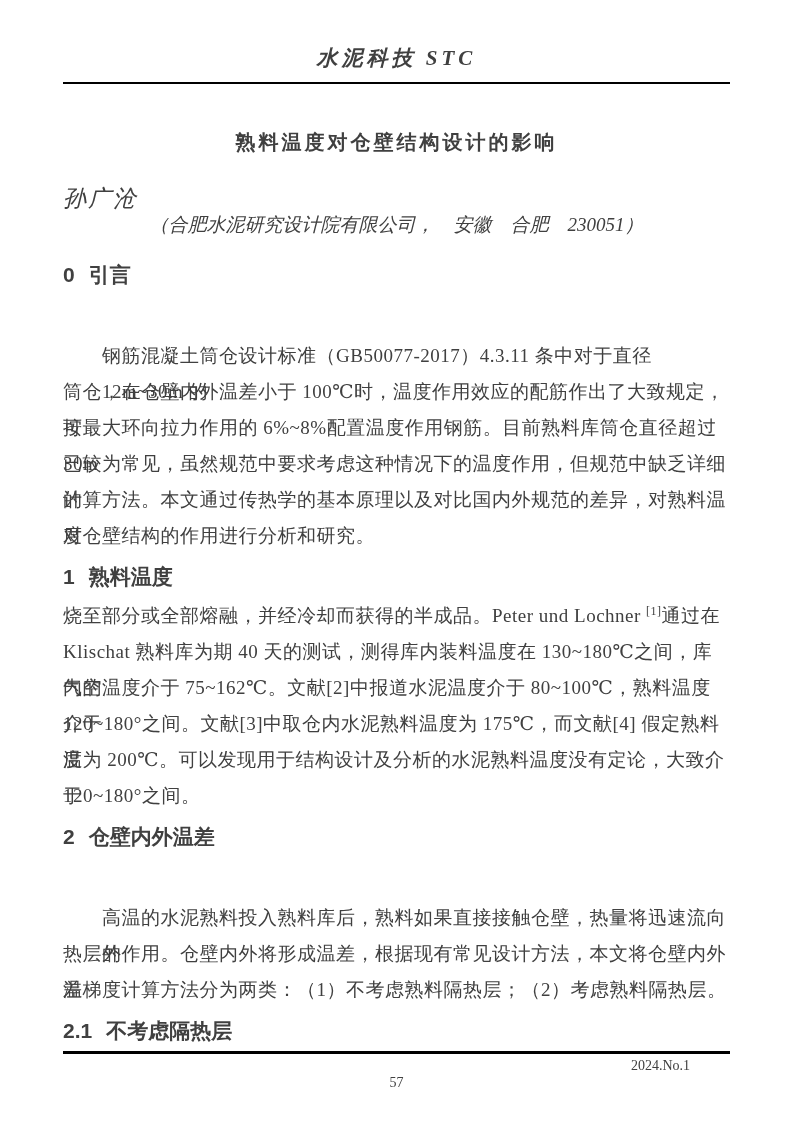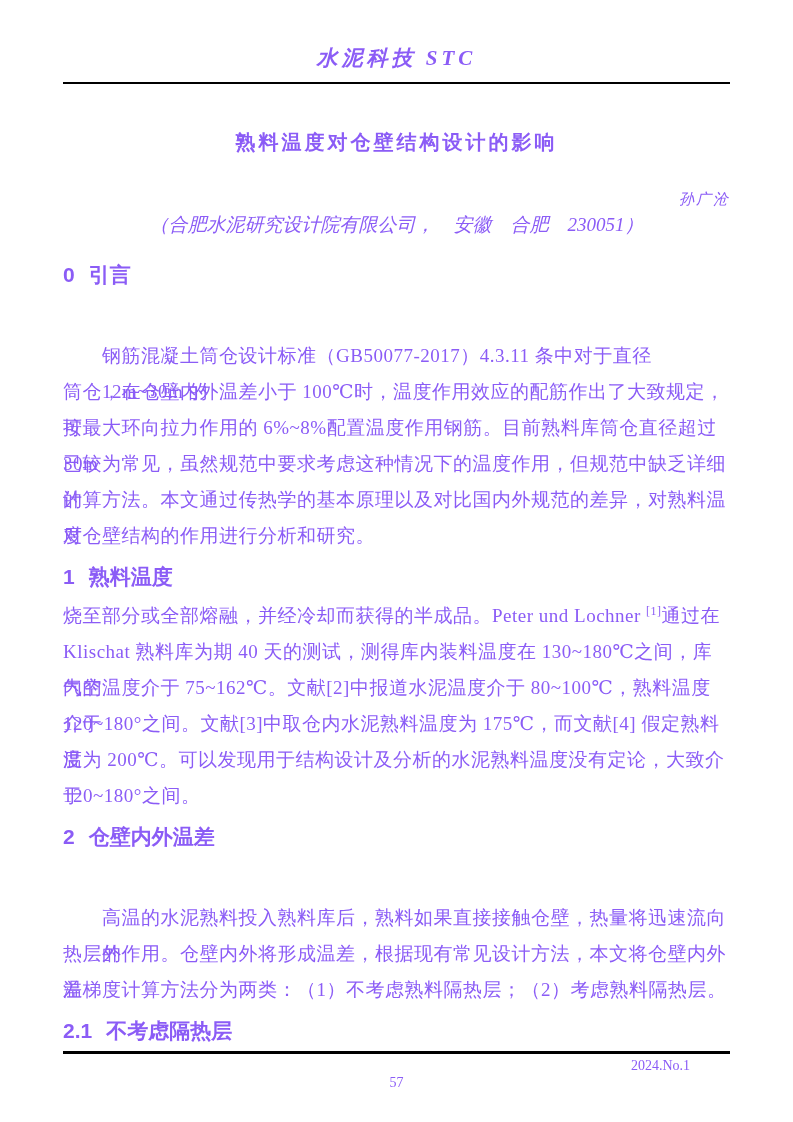--- a/index.html
+++ b/index.html
@@ -3,21 +3,21 @@
 <meta charset="utf-8">
 <style>
   * { margin: 0; padding: 0; box-sizing: border-box; }
   html, body { background: #ffffff; }
   .page {
     position: relative;
     width: 793px;
     height: 1122px;
     margin: 0 auto;
     background: #ffffff;
-    color: #8b5cf6;
+    color: #404040;
     font-family: "Liberation Serif", "DejaVu Serif", serif;
     overflow: hidden;
   }
   .content { padding: 0 63px; }
 
   
   .journal-header {
     padding-top: 46px;
     padding-bottom: 12px;
     text-align: center;
@@ -36,23 +36,23 @@
     margin-top: 36px;
     text-align: center;
     font-family: "Liberation Sans", "DejaVu Sans", sans-serif;
     font-weight: bold;
     font-size: 20px;
     line-height: 44px;
     letter-spacing: 3px;
   }
   .author {
     margin-top: 22px;
-    text-align: right;
+    text-align: left;
     font-style: italic;
-    font-size: 15px;
+    font-size: 23px;
     line-height: 26px;
     letter-spacing: 2px;
   }
   .affiliation {
     margin-top: 0px;
     text-align: center;
     font-style: italic;
     font-size: 19px;
     line-height: 26px;
     white-space: pre-wrap;

